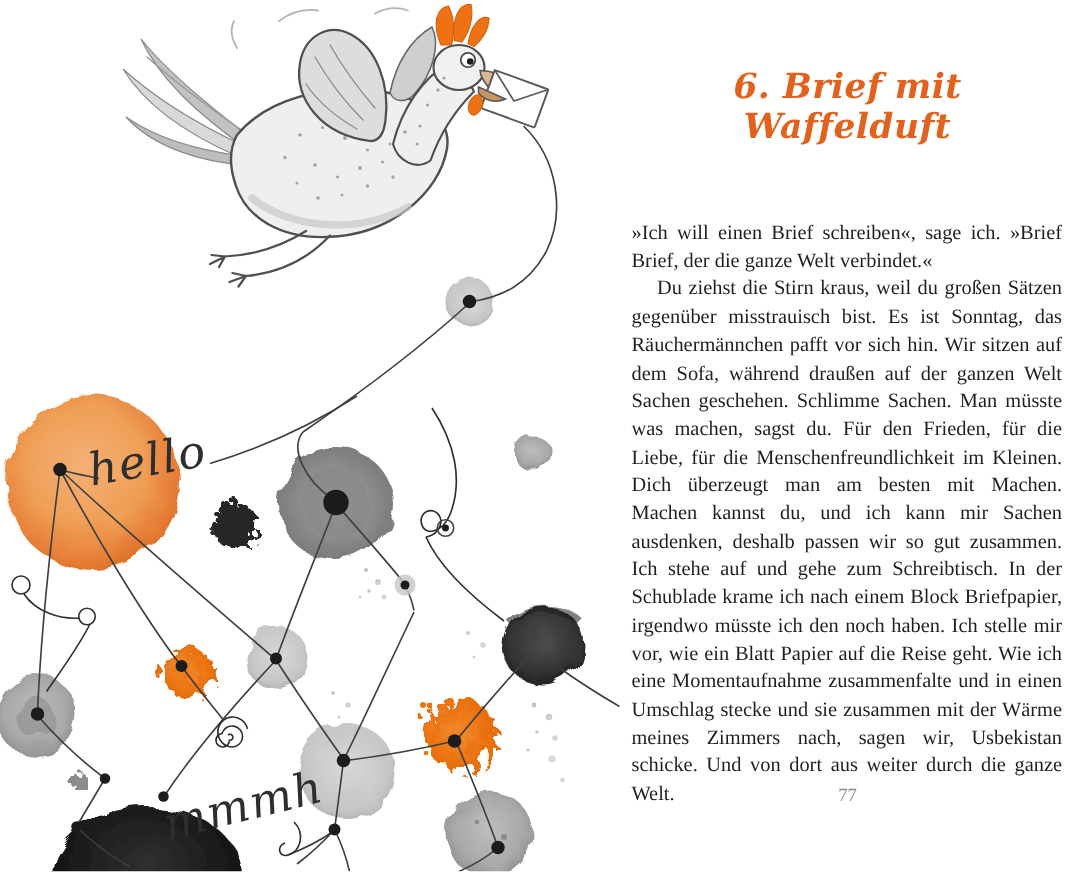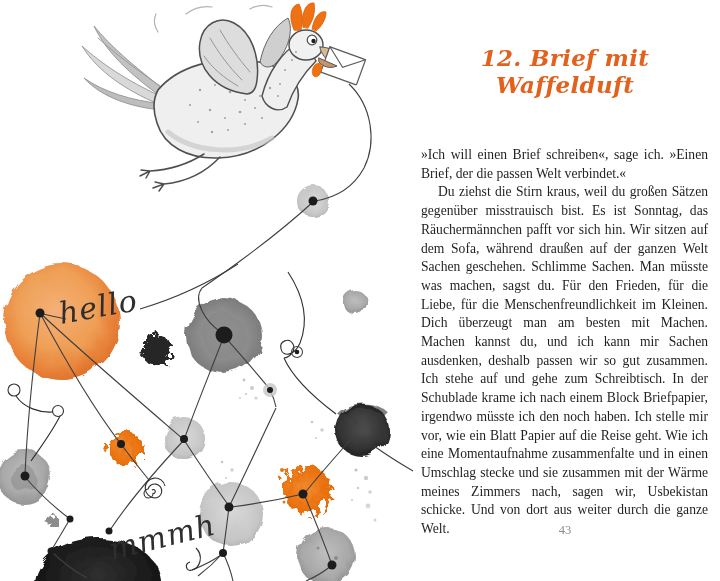--- a/index.html
+++ b/index.html
@@ -240,21 +240,21 @@
         <circle cx="303" cy="494" r="4.5"></circle>
           <circle cx="332" cy="565" r="4.5"></circle>
         <circle cx="109" cy="531" r="3.5"></circle>
           <circle cx="270" cy="390" r="3"></circle>
         <circle cx="297" cy="352" r="2.3"></circle>
       </g>
     </svg>
   </div>
 
   <div class="right-page">
-    <h1 class="chapter">12. Brief mit Waffelduft</h1>
+    <h1 class="chapter">6. Brief mit Waffelduft</h1>
     <div class="bodytext">
-      <p>»Ich will einen Brief schreiben«, sage ich. »Einen Brief, der die passen Welt verbindet.«</p>
+      <p>»Ich will einen Brief schreiben«, sage ich. »Brief Brief, der die ganze Welt verbindet.«</p>
       <p class="indent">Du ziehst die Stirn kraus, weil du großen Sätzen gegenüber misstrauisch bist. Es ist Sonntag, das Räuchermännchen pafft vor sich hin. Wir sitzen auf dem Sofa, während draußen auf der ganzen Welt Sachen geschehen. Schlimme Sachen. Man müsste was machen, sagst du. Für den Frieden, für die Liebe, für die Menschenfreundlichkeit im Kleinen. Dich überzeugt man am besten mit Machen. Machen kannst du, und ich kann mir Sachen ausdenken, deshalb passen wir so gut zusammen. Ich stehe auf und gehe zum Schreibtisch. In der Schublade krame ich nach einem Block Briefpapier, irgendwo müsste ich den noch haben. Ich stelle mir vor, wie ein Blatt Papier auf die Reise geht. Wie ich eine Momentaufnahme zusammenfalte und in einen Umschlag stecke und sie zusammen mit der Wärme meines Zimmers nach, sagen wir, Usbekistan schicke. Und von dort aus weiter durch die ganze Welt.</p>
     </div>
-    <div class="pagenum">43</div>
+    <div class="pagenum">77</div>
   </div>
 
 </div>
 
 </body></html>

